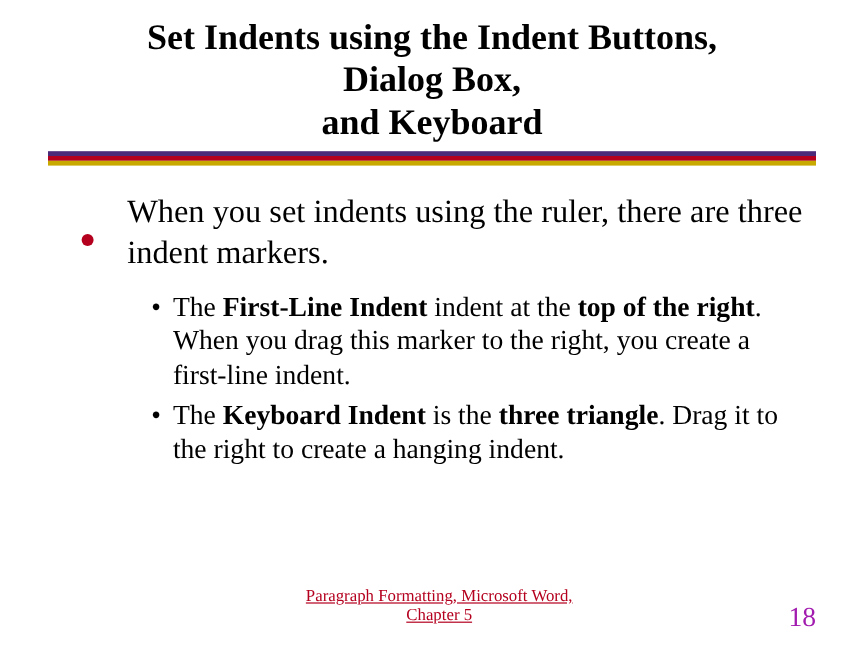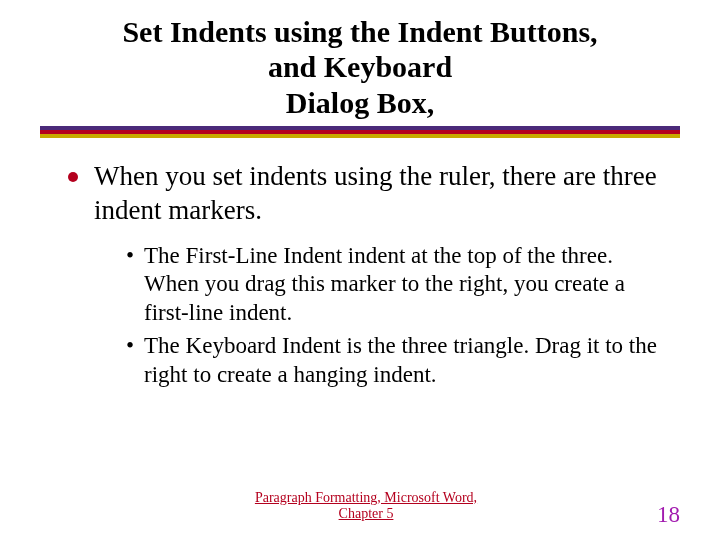--- a/index.html
+++ b/index.html
@@ -32,22 +32,23 @@
   .hr-purple { height: 4px; background: #4b2a7a; }
   .hr-red    { height: 4px; background: #b4001e; }
   .hr-gold   { height: 4px; background: #c7a900; }
 
   .content {
     padding: 0 6px 0 28px;
   }
 
   .bullet-l1 {
     display: flex;
-    align-items: flex-start;
+    align-items: center;
     margin-bottom: 14px;
+    gap: 12px;
   }
   .disc {
     width: 10px; height: 10px; border-radius: 50%;
     background: #b4001e;
     margin-top: 12px;
     margin-right: 16px;
     flex: 0 0 auto;
   }
   .l1-text {
     font-size: 27px;
@@ -68,21 +69,21 @@
     font-size: 23px;
     line-height: 1.25;
     margin-right: 10px;
     font-family: "Times New Roman", Times, serif;
   }
   .l2-text {
     font-size: 23px;
     line-height: 1.25;
     font-family: "Times New Roman", Times, serif;
   }
-  .b { font-weight: normal; }
+  .b { font-weight: bold; }
 
   .footer {
     position: absolute;
     left: 12px; right: 0;
     bottom: 10px;
     height: 40px;
   }
   .footer-center {
     position: absolute;
     left: 50%;
@@ -106,43 +107,43 @@
     text-align: center;
   }
 </style>
 </head>
 <body>
 
 <div class="slide">
 
   <div class="title">
     <span class="title-line">Set Indents using the Indent Buttons,</span>
+    <span class="title-line">Dialog Box,</span>
     <span class="title-line">and Keyboard</span>
-    <span class="title-line">Dialog Box,</span>
   </div>
 
   <div class="hr-stack">
     <div class="hr-purple"></div>
     <div class="hr-red"></div>
     <div class="hr-gold"></div>
   </div>
 
   <div class="content">
 
     <div class="bullet-l1">
       <span class="disc"></span>
       <span class="l1-text">When you set indents using the ruler, there are three indent markers.</span>
     </div>
 
     <div class="sub-list">
 
       <div class="bullet-l2">
         <span class="dot">•</span>
         <span class="l2-text">
-          <span>The </span><span class="b">First-Line Indent</span><span> indent at the </span><span class="b">top of the three</span><span>.  When you drag this marker to the right, you create a first-line indent.</span>
+          <span>The </span><span class="b">First-Line Indent</span><span> indent at the </span><span class="b">top of the right</span><span>.  When you drag this marker to the right, you create a first-line indent.</span>
         </span>
       </div>
 
       <div class="bullet-l2">
         <span class="dot">•</span>
         <span class="l2-text">
           <span>The </span><span class="b">Keyboard Indent</span><span> is the </span><span class="b">three triangle</span><span>. Drag it to the right to create a hanging indent.</span>
         </span>
       </div>
 

